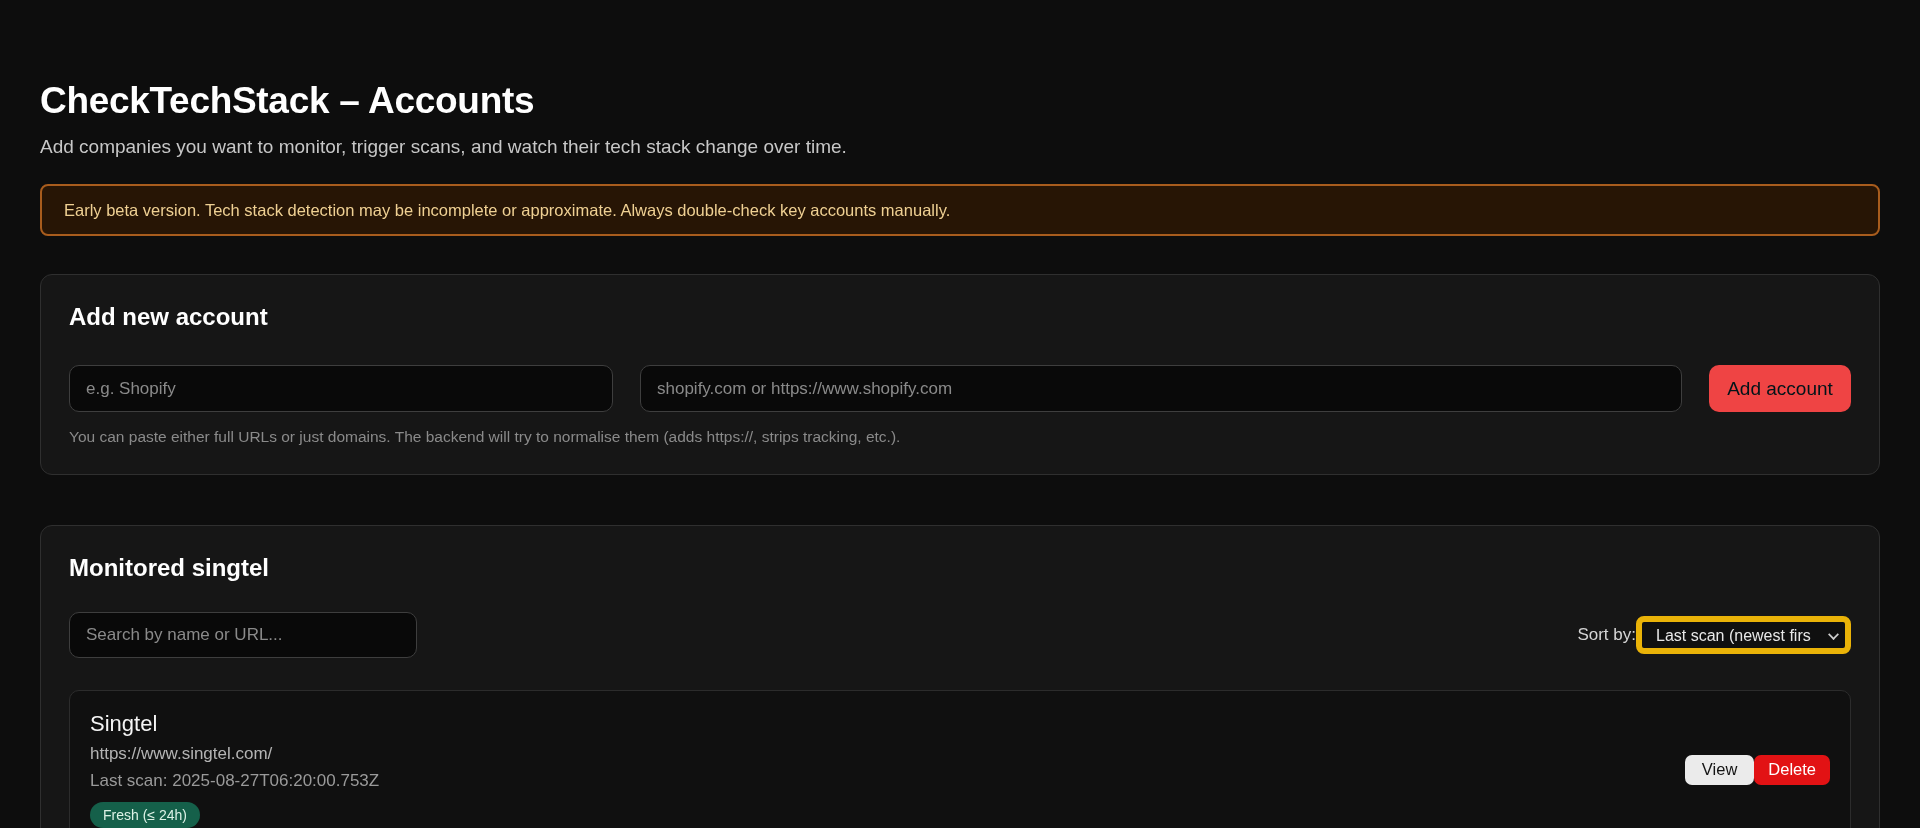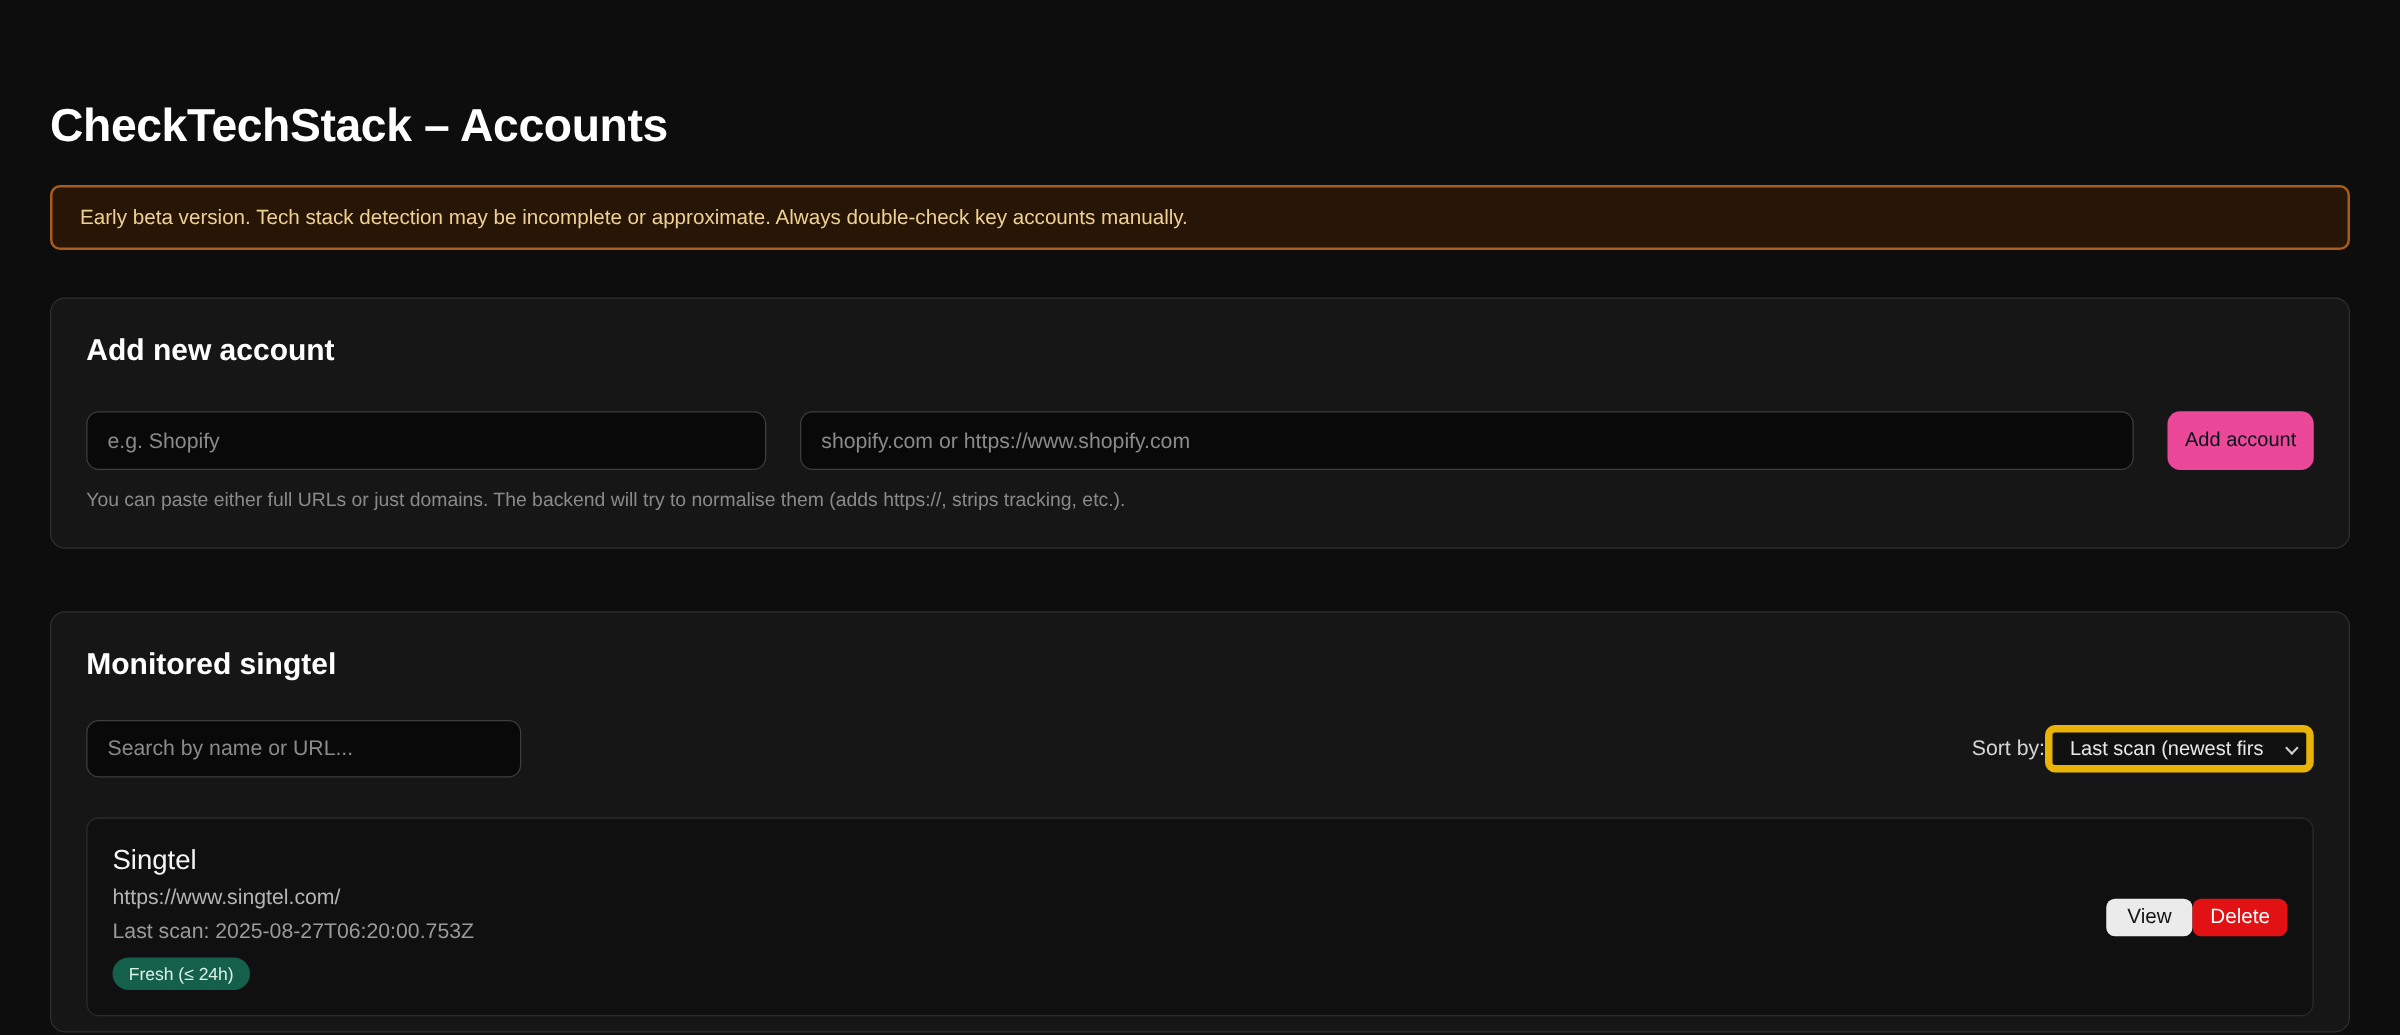--- a/index.html
+++ b/index.html
@@ -63,27 +63,27 @@
     padding: 0 16px;
     font-size: 17px;
     color: #e8e8e8;
     font-family: "Liberation Sans", "DejaVu Sans", sans-serif;
     outline: none;
   }
   .text-input::placeholder { color: #8a8a8a; }
   .input-name { width: 544px; }
   .input-url { flex: 1; }
   .btn-add {
-    width: 117px;
+    width: 142px;
     height: 47px;
-    background: #ec4899;
+    background: #ef4444;
     color: #001419;
     border: none;
     border-radius: 10px;
-    font-size: 16px;
+    font-size: 19px;
     font-family: "Liberation Sans", "DejaVu Sans", sans-serif;
     cursor: pointer;
   }
   .helper-text {
     margin-top: 16px;
     font-size: 15.5px;
     color: #8a8a8a;
   }
 
   .monitored-card { margin-top: 50px; padding-bottom: 12px; }
@@ -168,20 +168,21 @@
     font-family: "Liberation Sans", "DejaVu Sans", sans-serif;
     cursor: pointer;
   }
 </style>
 </head>
 <body>
 
 <div class="container">
 
   <h1 class="page-title">CheckTechStack – Accounts</h1>
+  <div class="page-subtitle">Add companies you want to monitor, trigger scans, and watch their tech stack change over time.</div>
 
   <div class="warning-banner">
     <span>Early beta version. Tech stack detection may be incomplete or approximate. Always double-check key accounts manually.</span>
   </div>
 
   <div class="card">
     <h2>Add new account</h2>
     <div class="add-row">
       <input type="text" class="text-input input-name" placeholder="e.g. Shopify" style="">
       <input type="text" class="text-input input-url" placeholder="shopify.com or https://www.shopify.com" style="">

